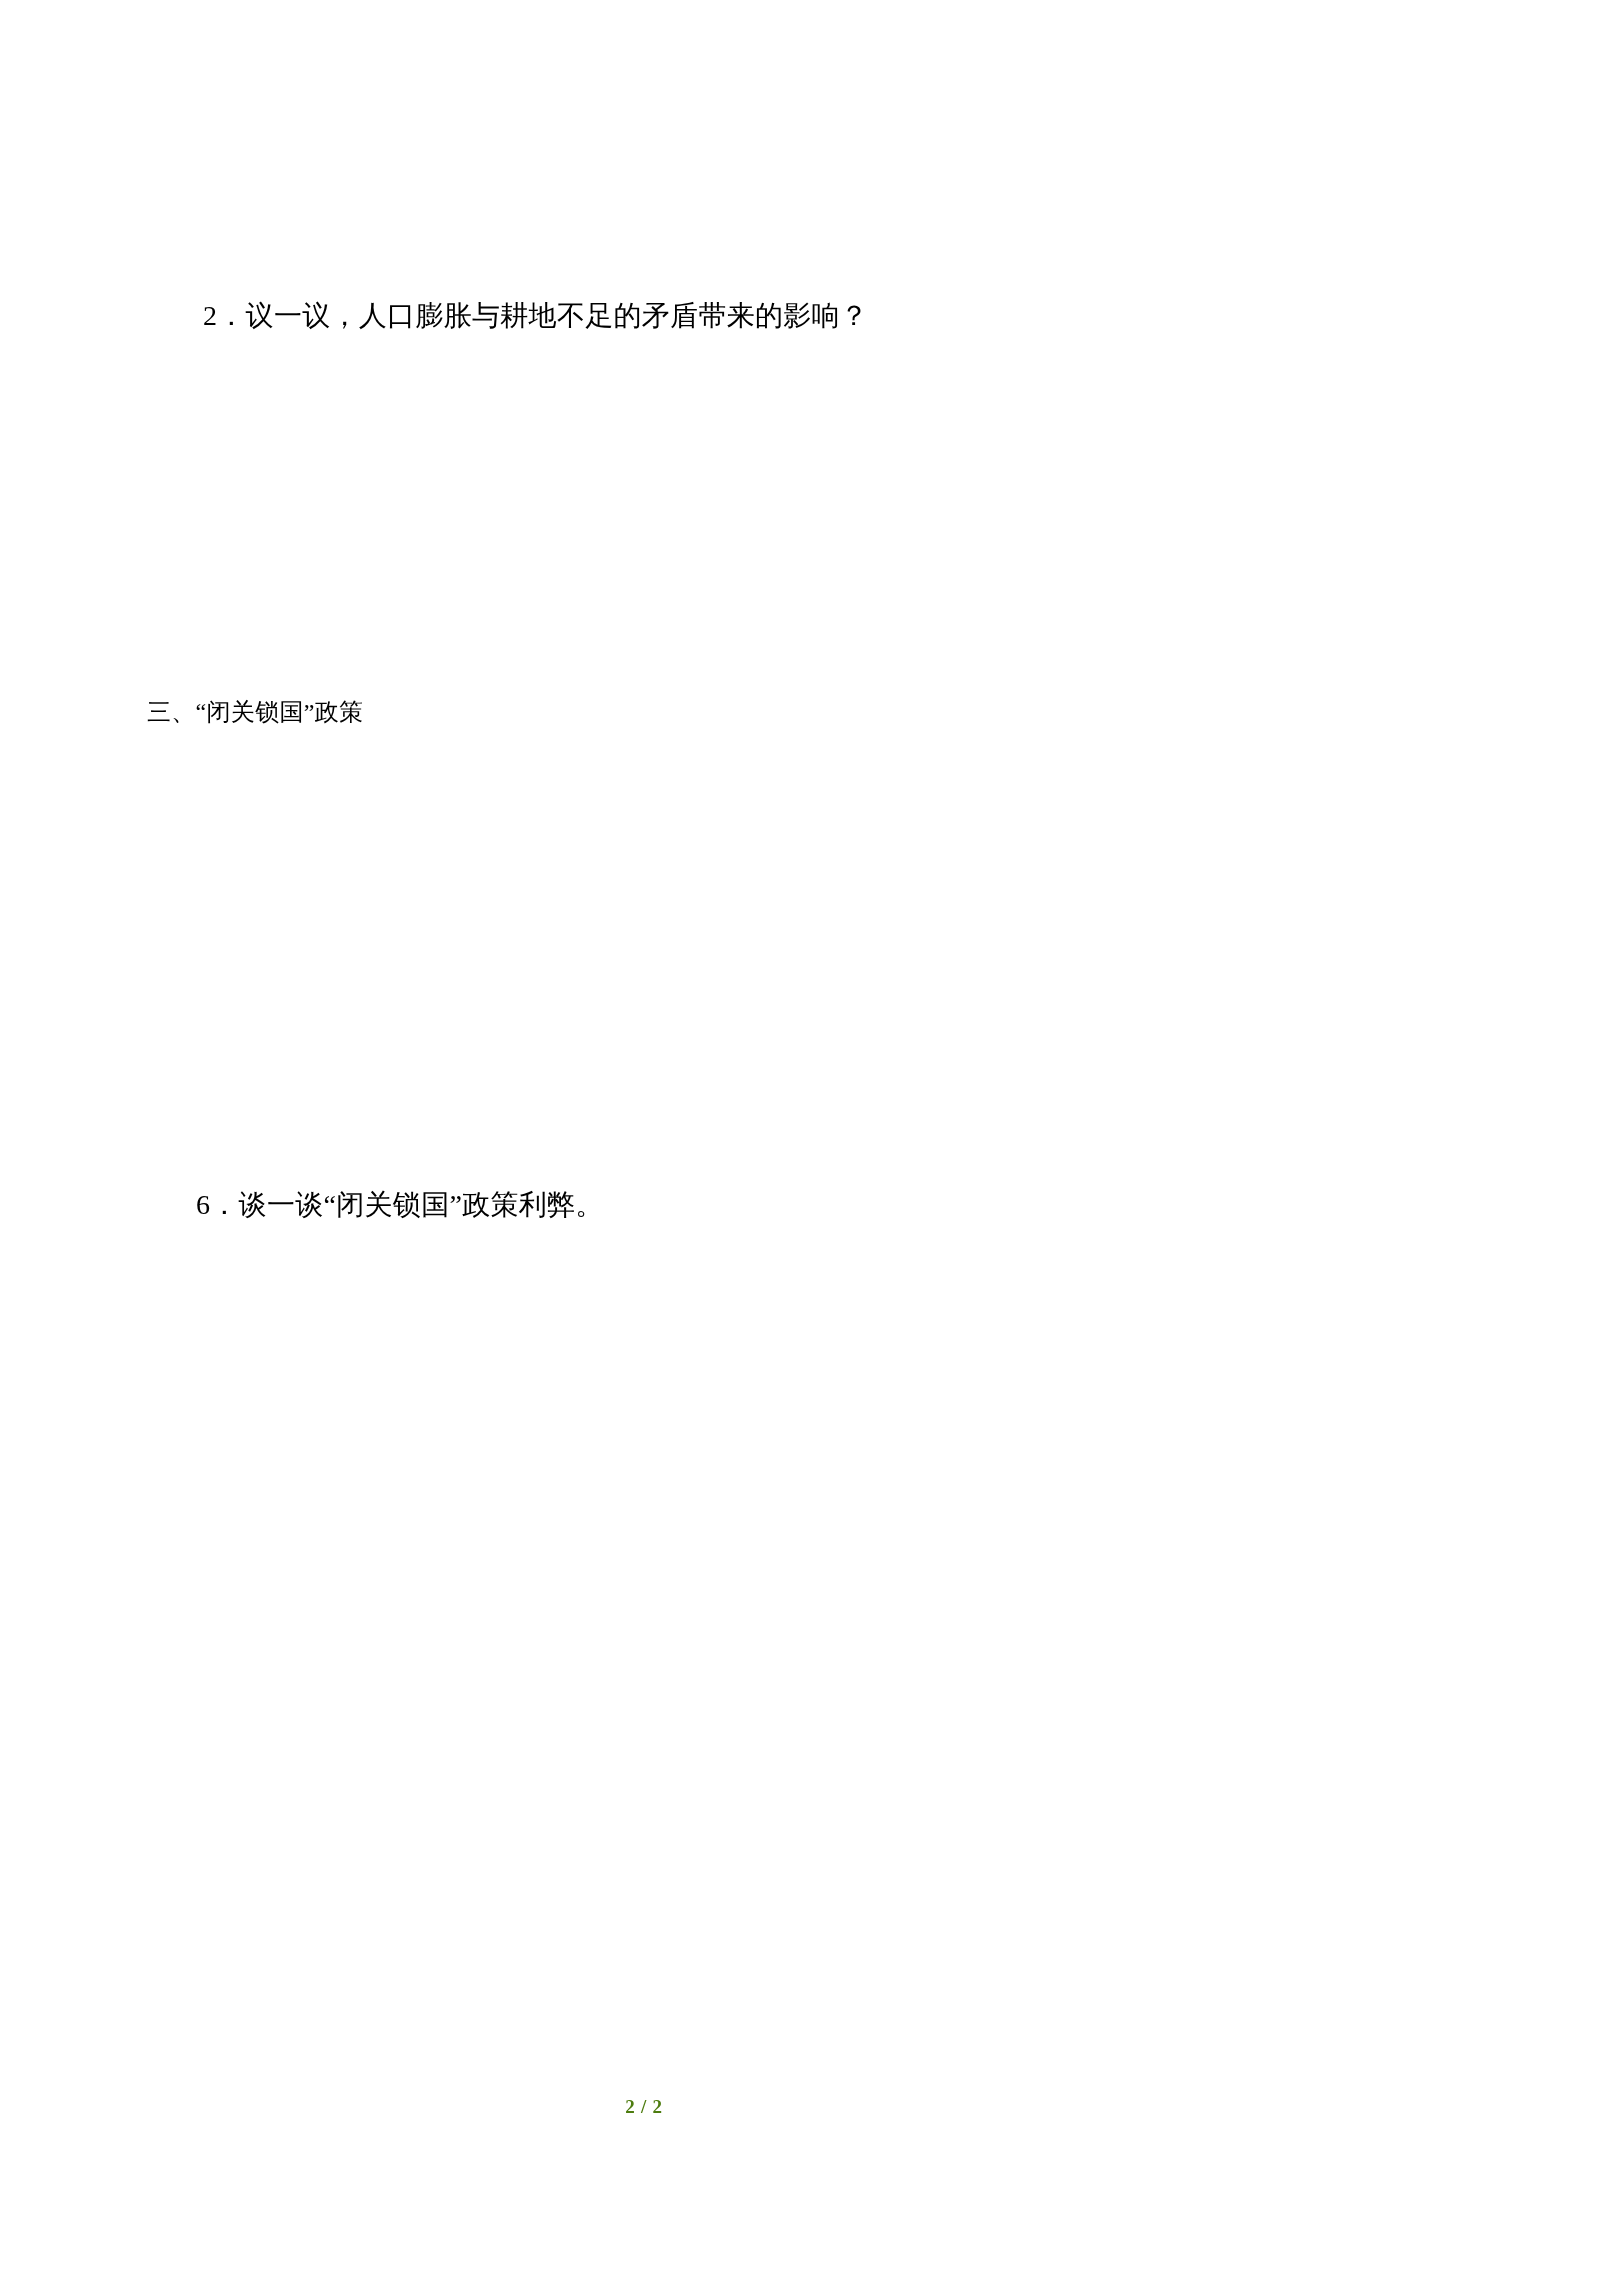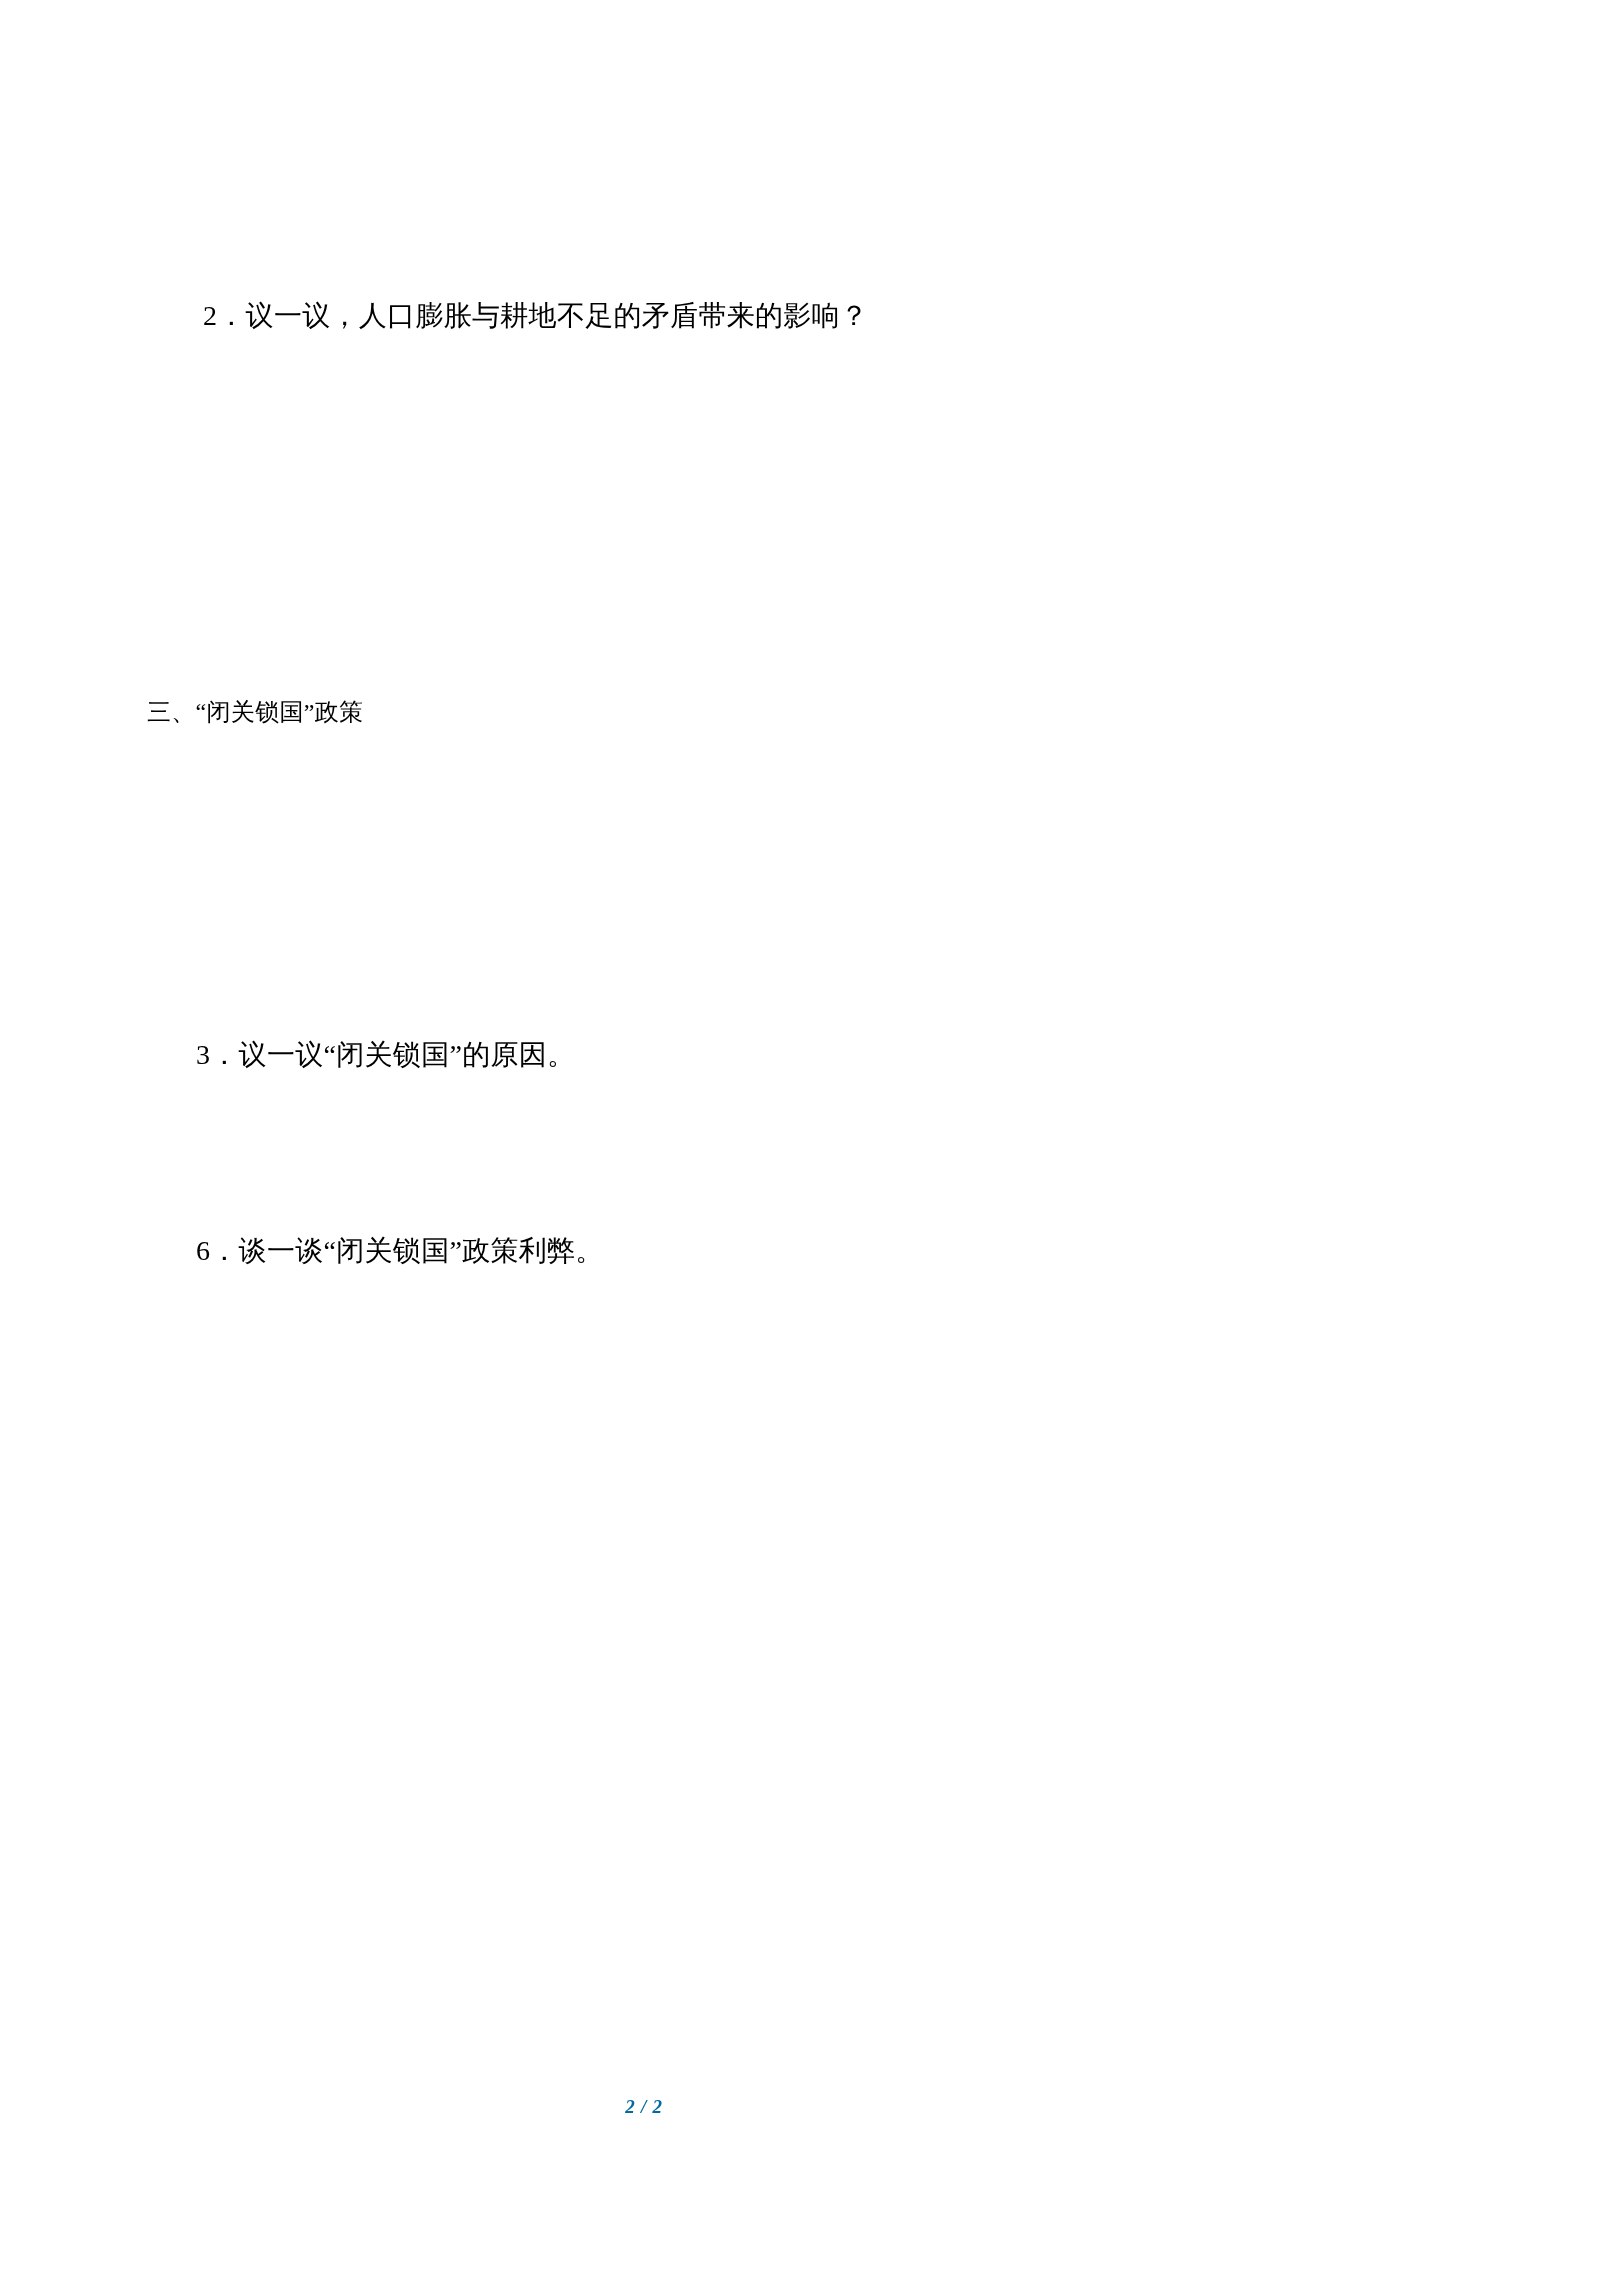--- a/index.html
+++ b/index.html
@@ -48,23 +48,22 @@
   }
   .footer {
     position: absolute;
     left: 0;
     right: 0;
     top: 2096px;
     text-align: center;
     font-size: 19px;
     font-weight: bold;
     font-family: "Liberation Serif", "DejaVu Serif", serif;
-    color: #0369a1;
+    color: #4d7c0f;
     letter-spacing: 0.7px;
-    font-style: italic;
   }
 </style>
 </head>
 <body>
 
 <div class="page">
 
   <div class="content">
 
     <p class="para indent2">2．议一议，人口膨胀与耕地不足的矛盾带来的影响？</p>
@@ -75,21 +74,20 @@
     <div class="gap-xxl"></div>
 
     <p class="section-head">三、“闭关锁国”政策</p>
 
 
     <div class="gap-xl"></div>
 
 
     <div class="gap-xl"></div>
 
-    <p class="para indent-small">3．议一议“闭关锁国”的原因。</p>
 
     <div class="gap-xl"></div>
 
     <p class="para indent-small">6．谈一谈“闭关锁国”政策利弊。</p>
 
     <div class="gap-xxl"></div>
 
 
   </div>
 

